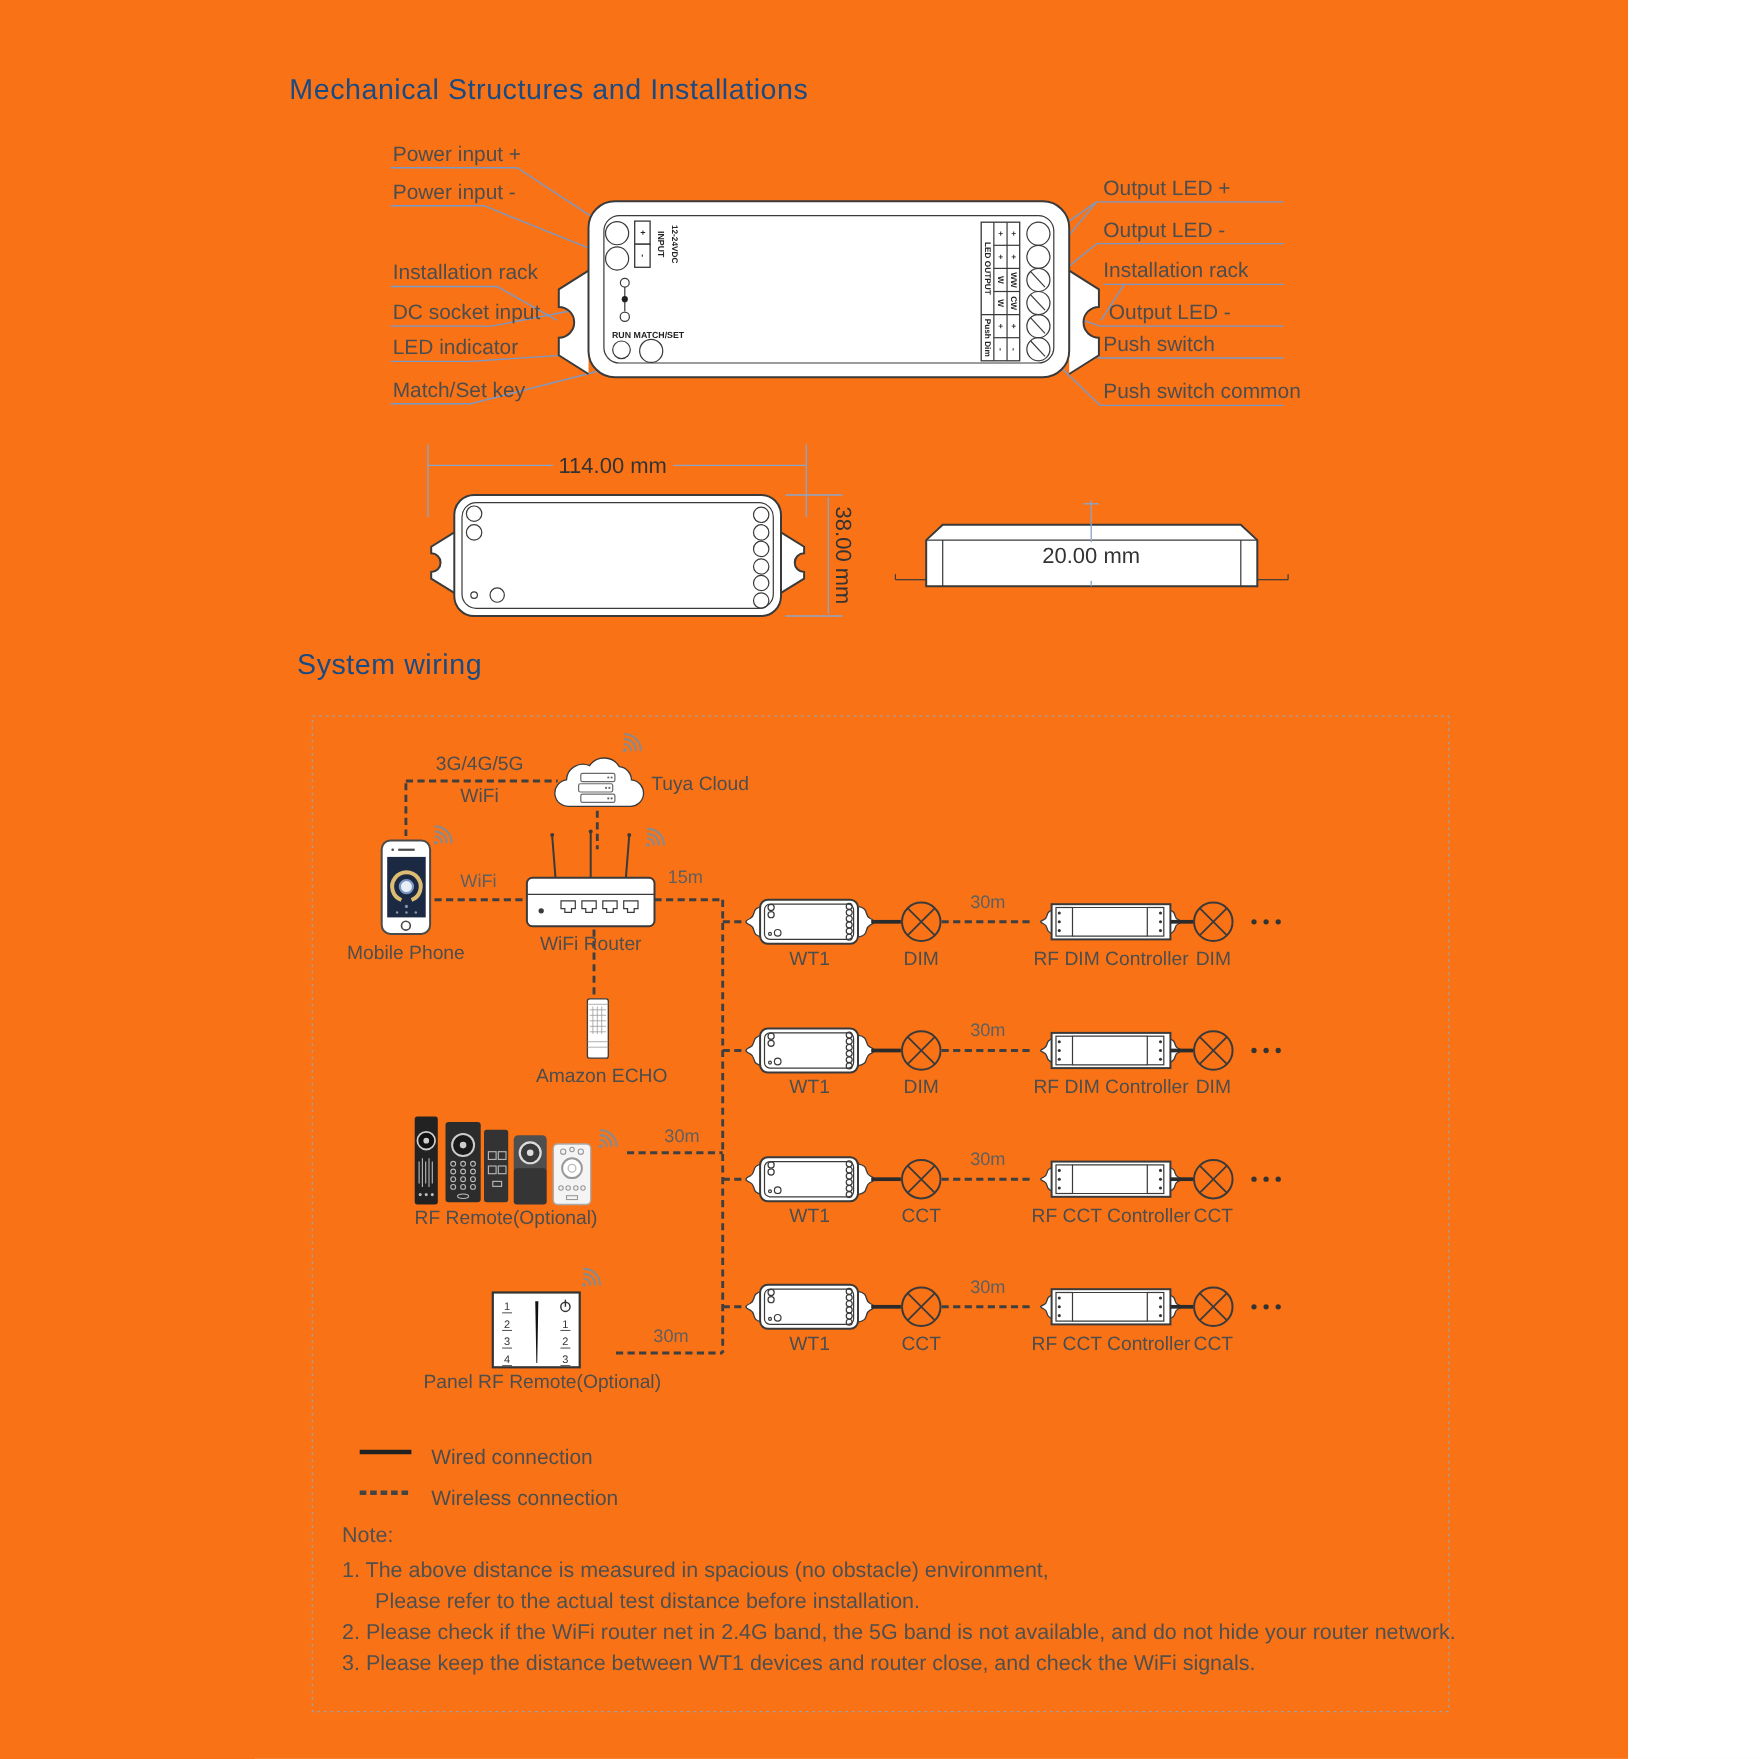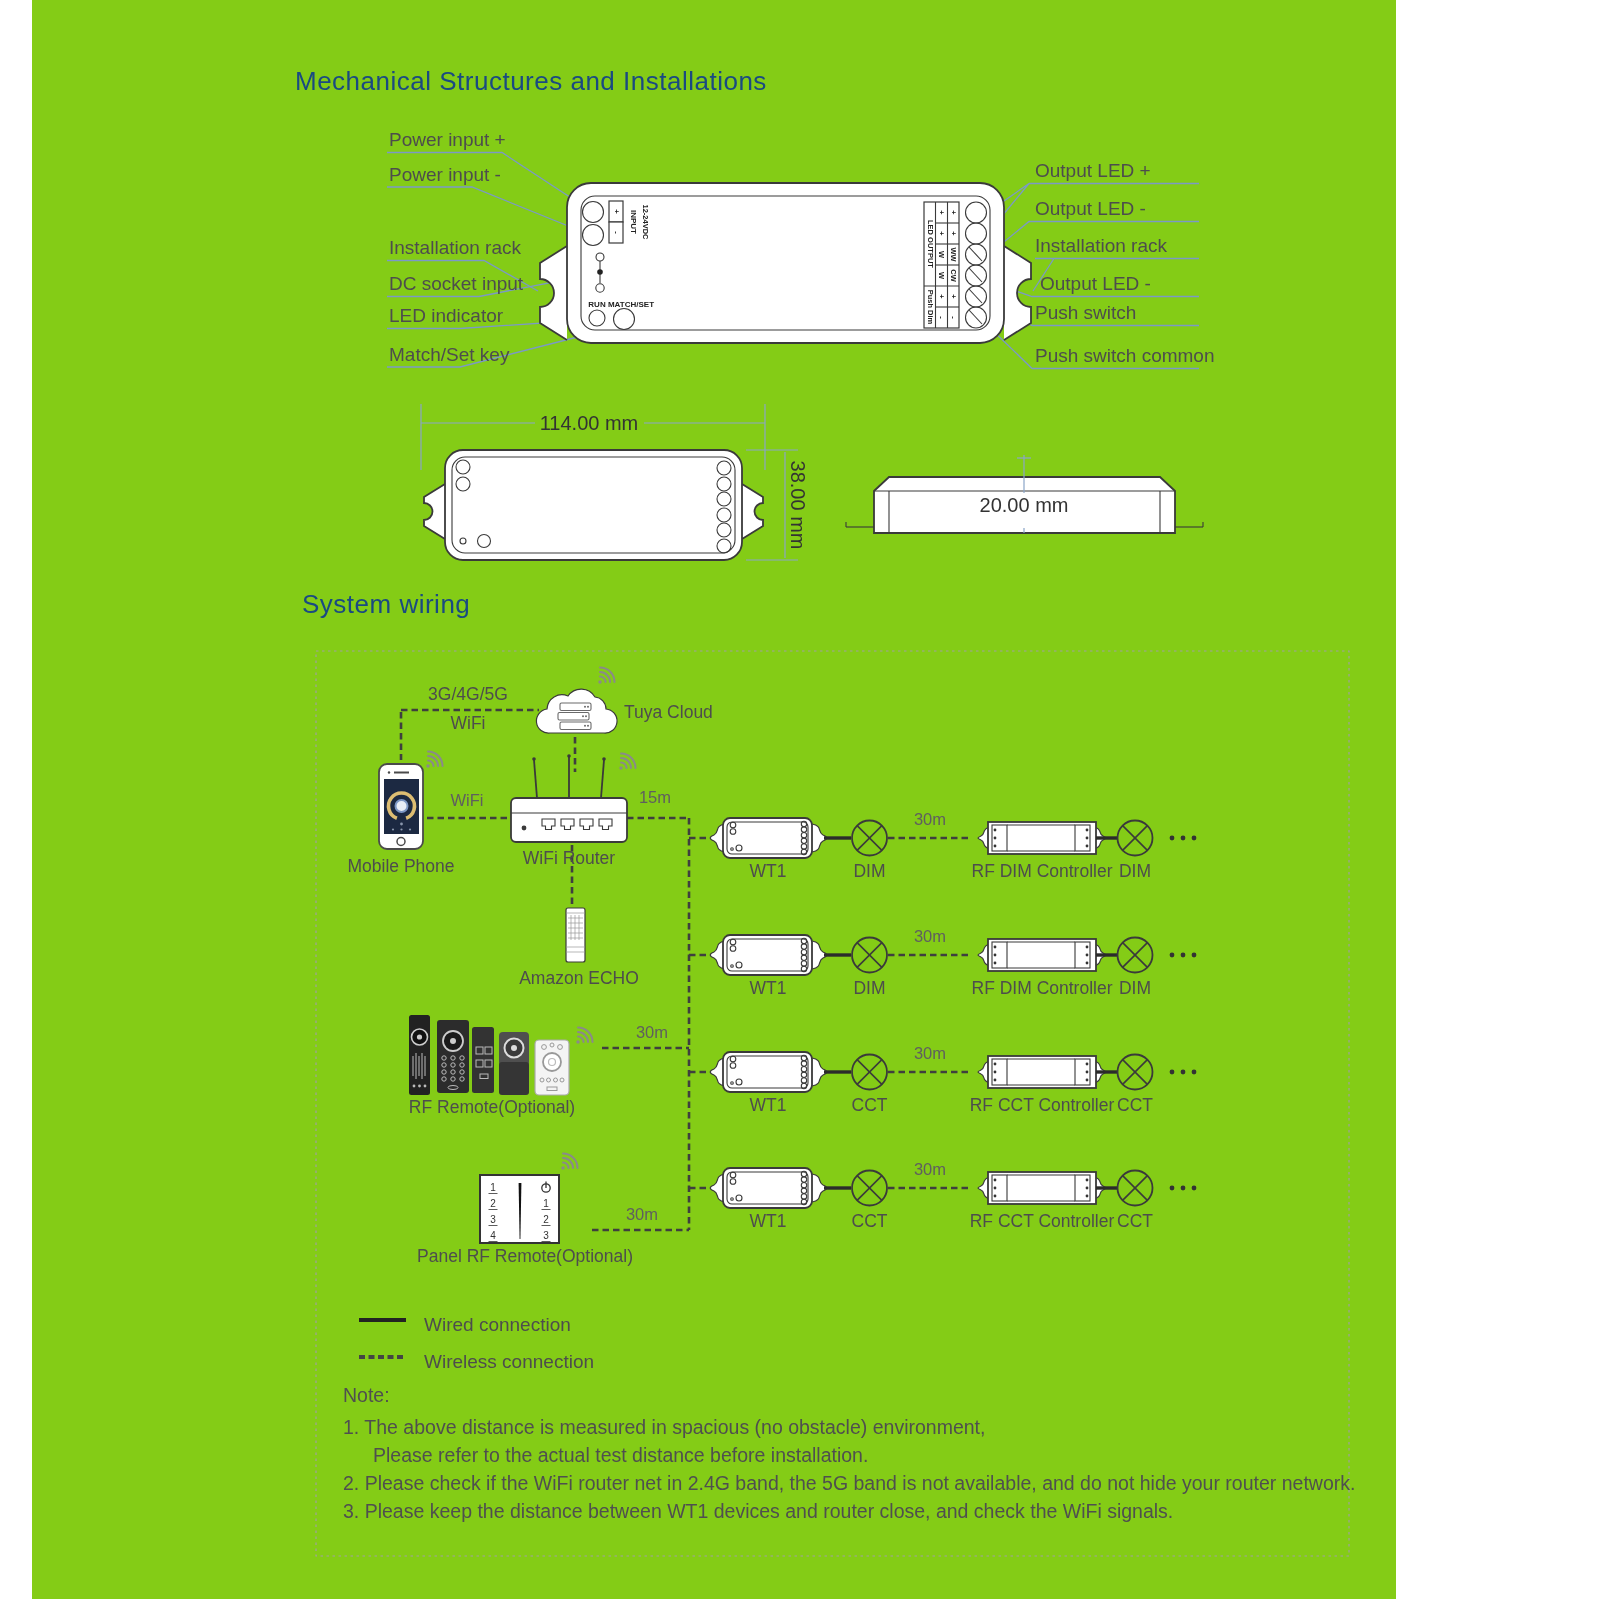--- a/index.html
+++ b/index.html
@@ -1,16 +1,16 @@
 <!DOCTYPE html>
 <html><head>
 <meta charset="utf-8">
 <style>
   html,body{margin:0;padding:0;background:#ffffff;}
-  #page{position:relative;width:1364px;height:1599px;background:#84cc16;overflow:hidden;margin-left:32px;}
+  #page{position:relative;width:1480px;height:1599px;background:#f97316;overflow:hidden;}
   svg{position:absolute;left:0;top:0;}
   text{font-family:"Liberation Sans",sans-serif;}
   .title{font-size:26px;fill:#1a4a82;letter-spacing:.5px;}
   .lbl{font-size:19px;fill:#4d4d4d;}
   .wlbl{font-size:17.5px;fill:#4d4d4d;}
   .dlbl{font-size:16.5px;fill:#5f5f5f;}
   .note{font-size:19.5px;fill:#4f4f4f;}
   .dimt{font-size:20px;fill:#333;}
   .ts{font-size:8px;fill:#222;font-weight:bold;}
   .tc{font-size:7.5px;fill:#222;font-weight:bold;}

